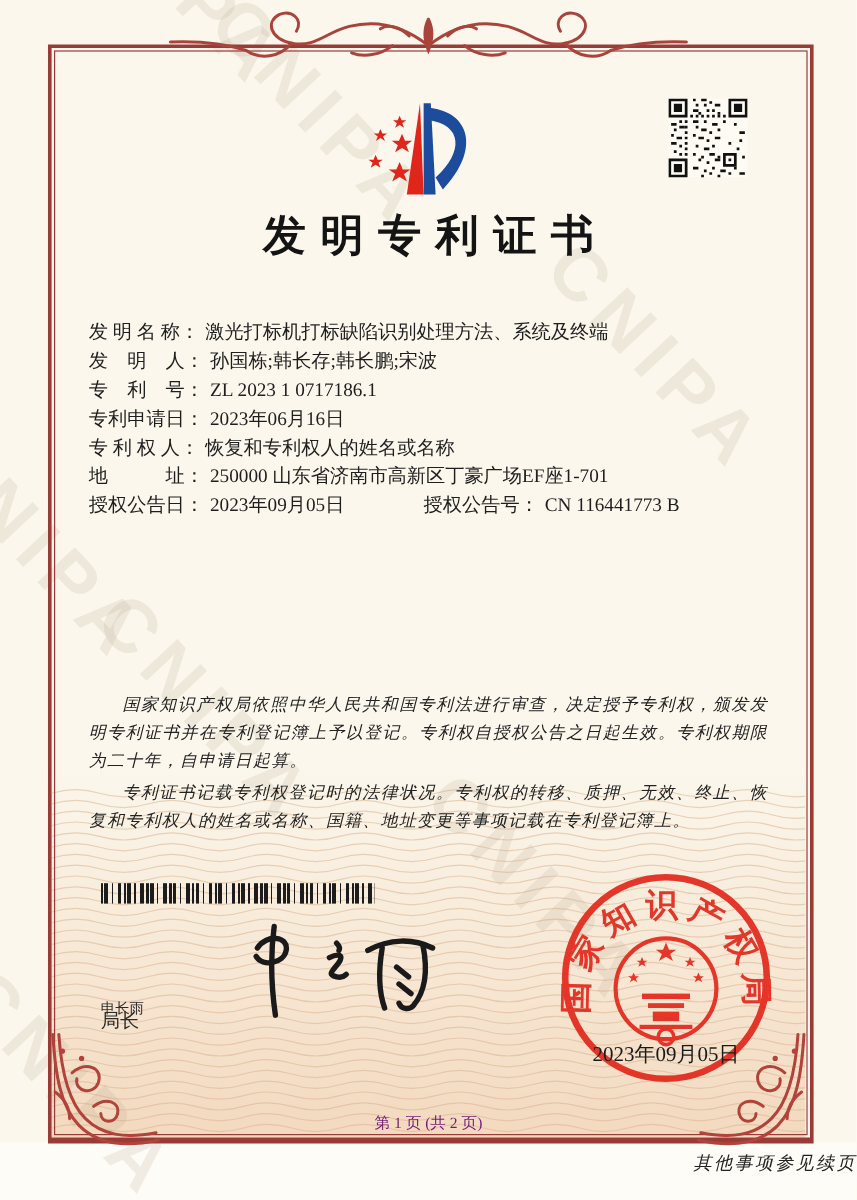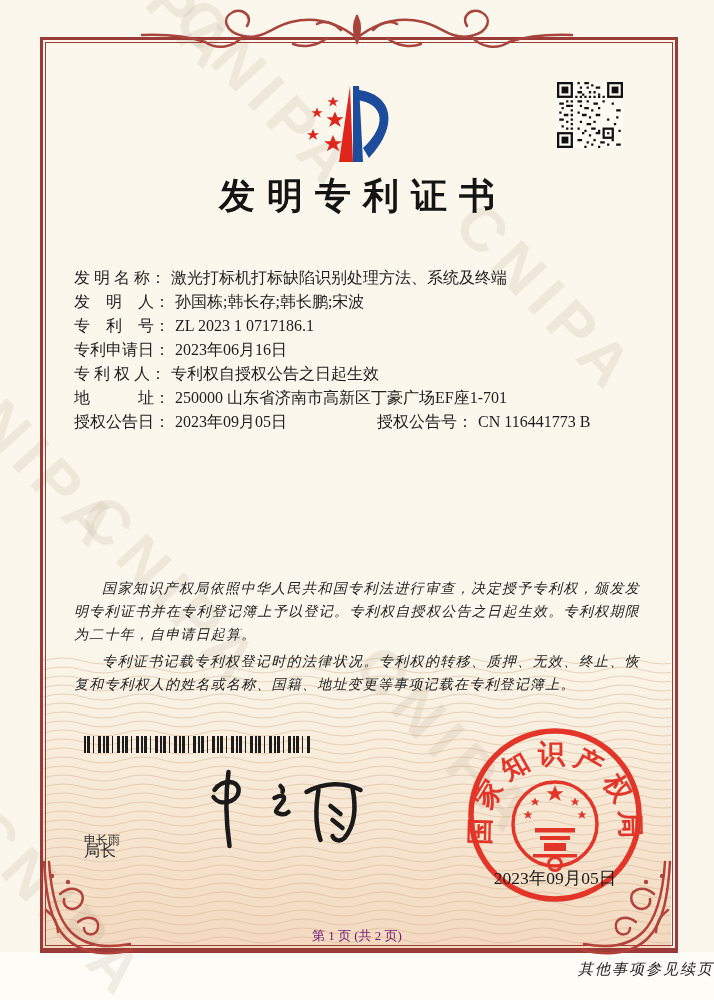--- a/index.html
+++ b/index.html
@@ -38,21 +38,21 @@
   .qr{position:absolute; left:557px; top:82px;}
   .title{
     position:absolute; left:0; right:0; top:172px; text-align:center;
     font-size:36px; font-weight:bold; letter-spacing:12px; text-indent:12px; color:#141414;
   }
   
   .fields{position:absolute; left:74px; top:266px; width:570px; display:flex; flex-direction:column; }
   .field-row{height:24px; line-height:24px; font-size:16px; white-space:nowrap;}
   .field-label{white-space:pre; color:#1e1e1e;}
   .field-value{margin-left:5px; color:#1e1e1e;}
-  .grant-pair{margin-left:90px;}
+  .grant-pair{margin-left:66px;}
   
   .body-text{position:absolute; left:74px; width:566px; font-size:14px; line-height:23px;
     font-style:italic; letter-spacing:1.2px; text-align:justify; color:#222;}
   .p1{top:577px;} .p2{top:650px;}
   .body-text p{margin:0; text-indent:2em;}
   
   .barcode{
     position:absolute; left:84px; top:736px; width:228px; height:17px;
     background:repeating-linear-gradient(90deg,
       #1c1c1c 0 2px, transparent 2px 3px,
@@ -213,21 +213,21 @@
     <div class="field-row">
       <span class="field-label">发　明　人：</span><span class="field-value">孙国栋;韩长存;韩长鹏;宋波</span>
     </div>
     <div class="field-row">
       <span class="field-label">专　利　号：</span><span class="field-value">ZL 2023 1 0717186.1</span>
     </div>
     <div class="field-row">
       <span class="field-label">专利申请日：</span><span class="field-value">2023年06月16日</span>
     </div>
     <div class="field-row">
-      <span class="field-label">专 利 权 人：</span><span class="field-value">专利权自授权公告之日起生效</span>
+      <span class="field-label">专 利 权 人：</span><span class="field-value">恢复和专利权人的姓名或名称</span>
     </div>
     <div class="field-row">
       <span class="field-label">地　　　址：</span><span class="field-value">250000 山东省济南市高新区丁豪广场EF座1-701</span>
     </div>
     <div class="field-row">
       <span class="field-label">授权公告日：</span><span class="field-value">2023年09月05日</span><span class="grant-pair"><span class="field-label">授权公告号：</span><span class="field-value">CN 116441773 B</span></span>
     </div>
   </div>
 
   <div class="body-text p2">

